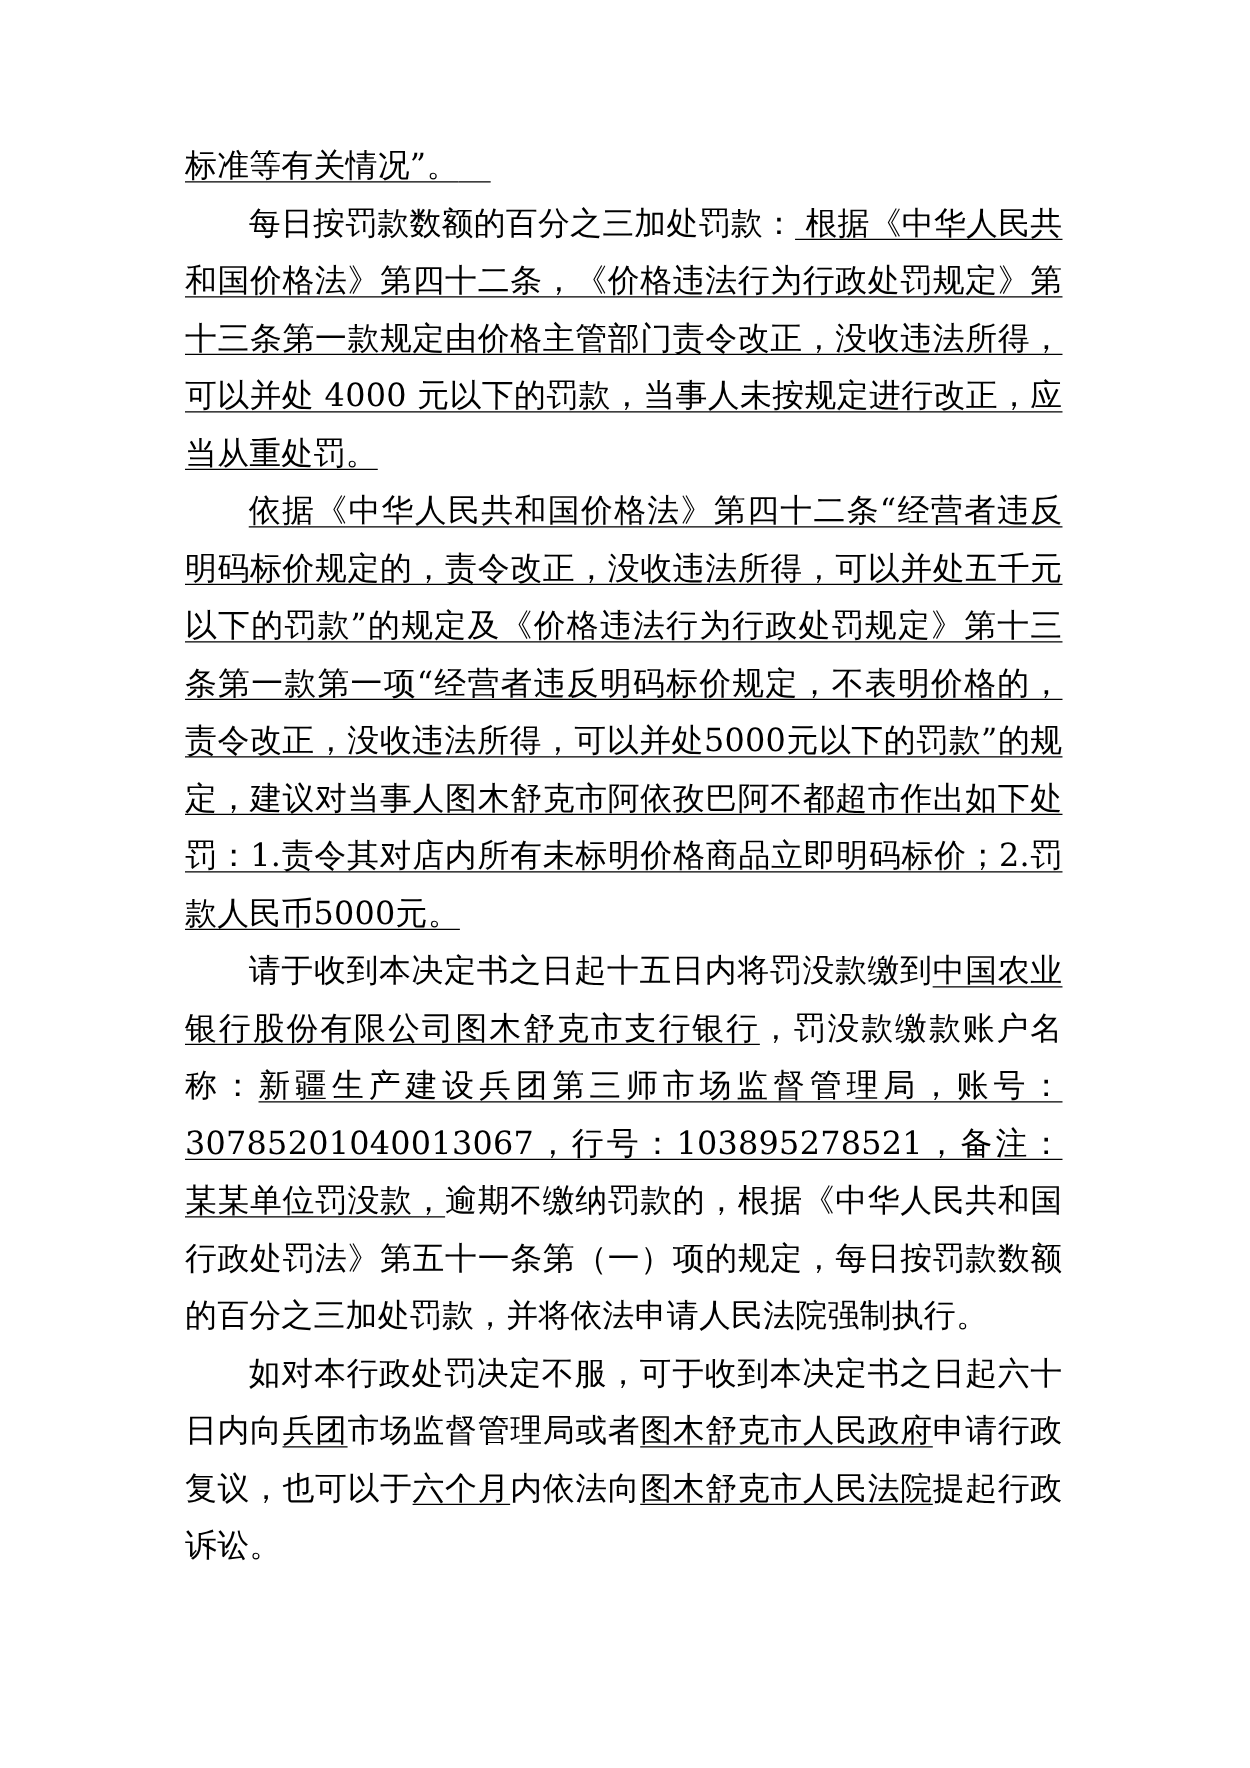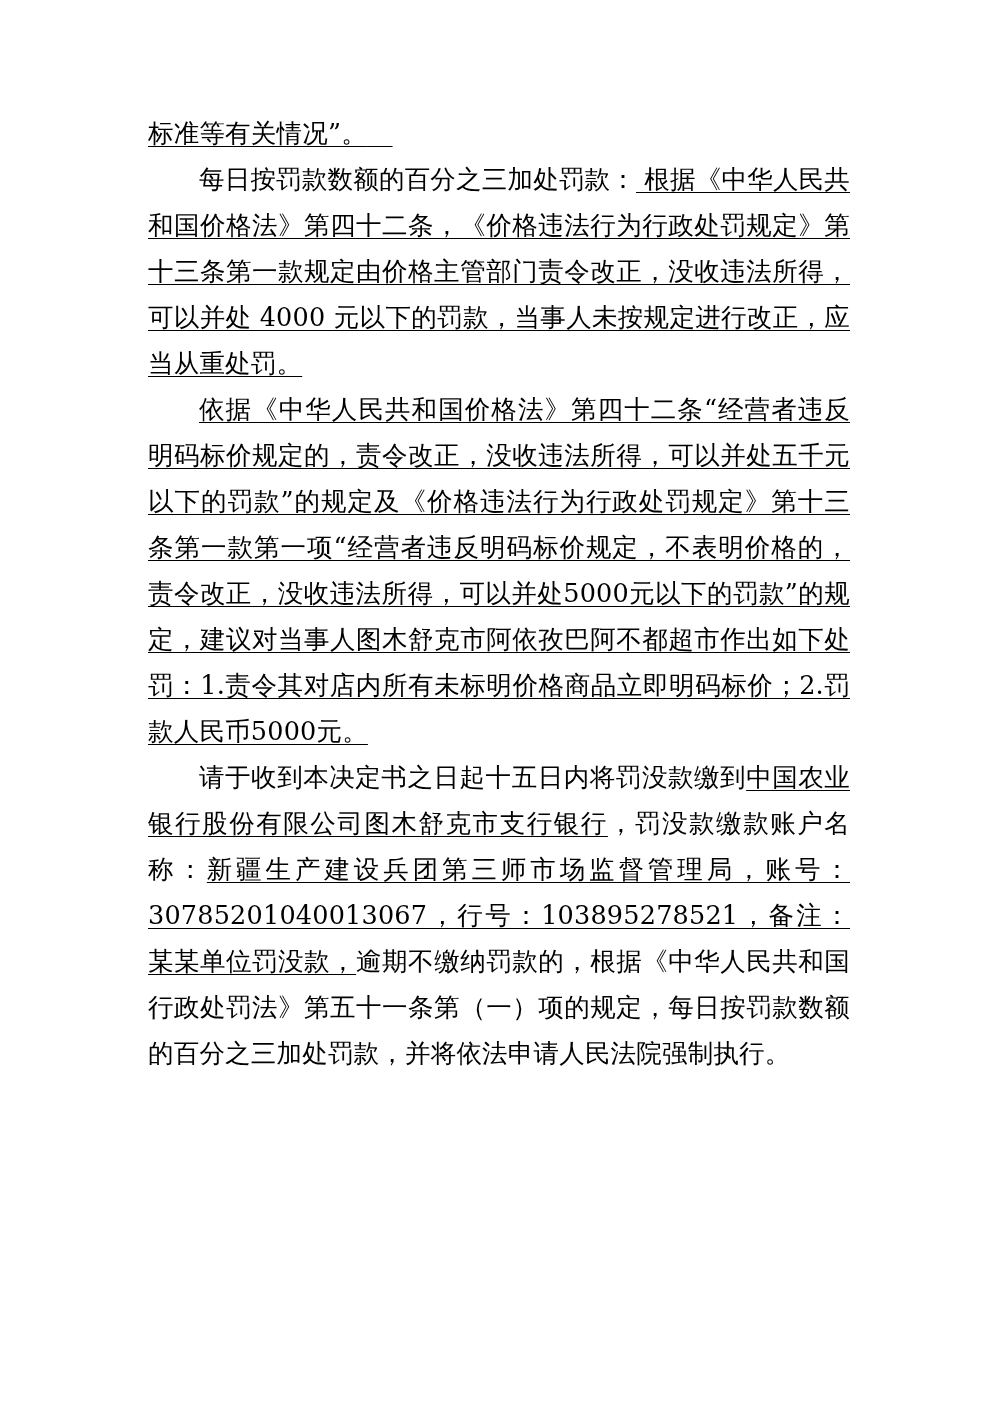--- a/index.html
+++ b/index.html
@@ -45,14 +45,15 @@
 </style>
 </head>
 <body>
 
 <div class="page">
   <div class="doc-body" id="doc-body">
       <p class="para"><span class="u">标准等有关情况”。</span><span class="u">　</span></p>
       <p class="para indent"><span>每日按罚款数额的百分之三加处罚款：</span><span class="u"> 根据《中华人民共和国价格法》第四十二条，《价格违法行为行政处罚规定》第十三条第一款规定由价格主管部门责令改正，没收违法所得，可以并处 4000 元以下的罚款，当事人未按规定进行改正，应当从重处罚。</span></p>
       <p class="para indent"><span class="u">依据《中华人民共和国价格法》第四十二条“经营者违反明码标价规定的，责令改正，没收违法所得，可以并处五千元以下的罚款”的规定及《价格违法行为行政处罚规定》第十三条第一款第一项“经营者违反明码标价规定，不表明价格的，责令改正，没收违法所得，可以并处5000元以下的罚款”的规定，建议对当事人图木舒克市阿依孜巴阿不都超市作出如下处罚：1.责令其对店内所有未标明价格商品立即明码标价；2.罚款人民币5000元。</span></p>
       <p class="para indent"><span>请于收到本决定书之日起十五日内将罚没款缴到</span><span class="u">中国农业银行股份有限公司图木舒克市支行银行</span><span>，罚没款缴款账户名称：</span><span class="u">新疆生产建设兵团第三师市场监督管理局，账号：30785201040013067，行号：103895278521，备注：某某单位罚没款，</span><span>逾期不缴纳罚款的，根据《中华人民共和国行政处罚法》第五十一条第（一）项的规定，每日按罚款数额的百分之三加处罚款，并将依法申请人民法院强制执行。</span><span class="u"> </span></p>
+      <p class="para indent"><span>如对本行政处罚决定不服，可于收到本决定书之日起六十日内向</span><span class="u">兵团</span><span>市场监督管理局或者</span><span class="u">图木舒克市人民政府</span><span>申请行政复议，也可以于</span><span class="u">六个月</span><span>内依法向</span><span class="u">图木舒克市人民法院</span><span>提起行政诉讼。</span></p>
     </div>
 </div>
 
 </body></html>

